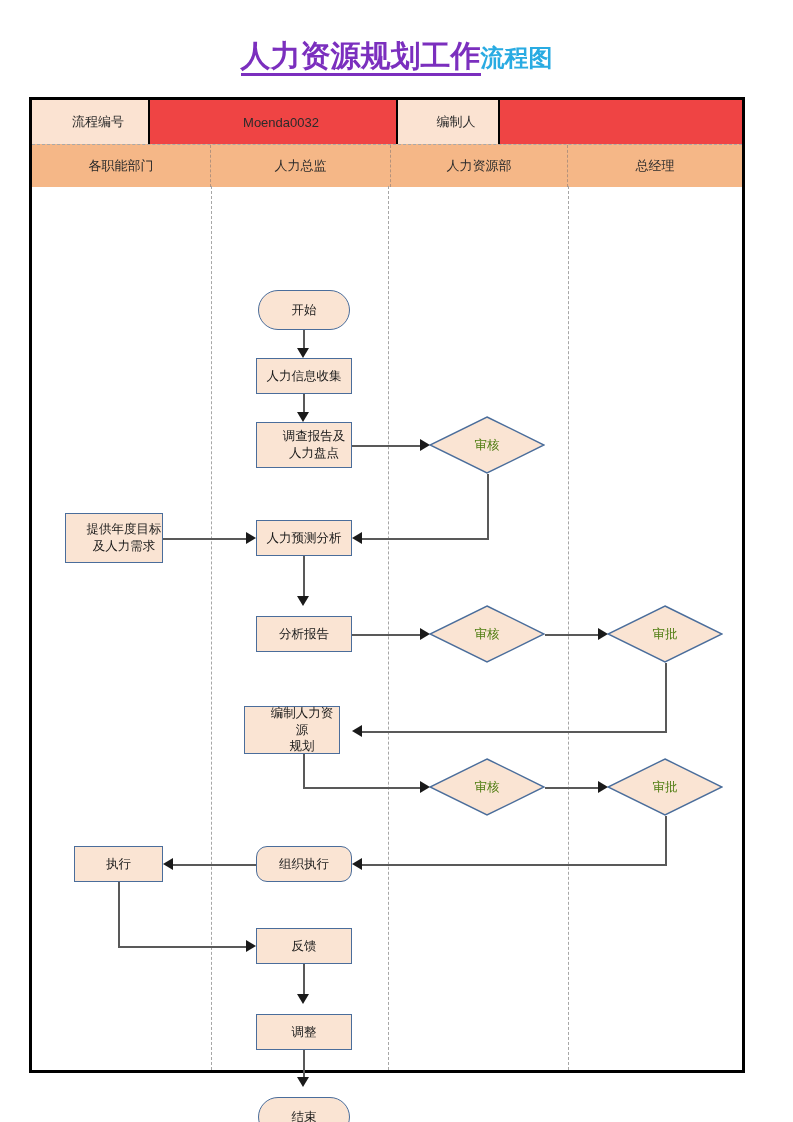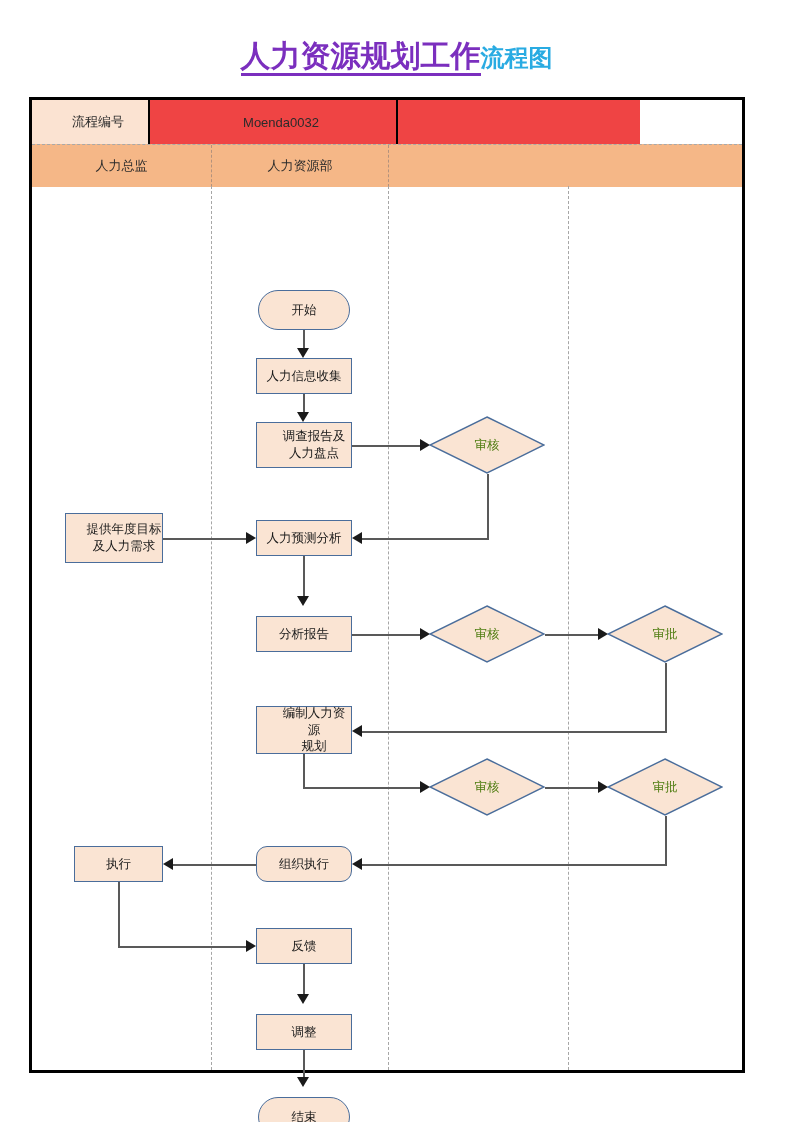--- a/index.html
+++ b/index.html
@@ -192,26 +192,29 @@
 
 <div id="title-wrap">
   <span class="title-main">人力资源规划工作</span><span class="title-sub">流程图</span>
 </div>
 
 <div id="frame">
 
   <div id="hdr1">
     <div class="h1cell h1-peach h1-sep" style="width:118px">流程编号</div>
     <div class="h1cell h1-blue h1-sep" style="width:248px">Moenda0032</div>
+    <div class="h1cell h1-peach h1-sep" style="width:102px">编制人</div>
     <div class="h1cell h1-blue" style="width:242px"></div>
   </div>
 
   <div id="hdr2">
+    <div class="h2cell h2-sep" style="width:179px">各职能部门</div>
     <div class="h2cell h2-sep" style="width:180px">人力总监</div>
     <div class="h2cell h2-sep" style="width:177px">人力资源部</div>
+    <div class="h2cell" style="width:174px">总经理</div>
   </div>
 
   <div id="canvas">
 
     <div class="lane-div" style="left:179px"></div>
     <div class="lane-div" style="left:356px"></div>
     <div class="lane-div" style="left:536px"></div>
 
     <div class="node terminal" style="left:226px; top:104px; width:92px; height:40px;">开始</div>
 
@@ -241,21 +244,21 @@
       <div class="dlabel">审核</div>
     </div>
 
     <div class="diamond" style="left:575px; top:419px; width:116px; height:58px;">
       <svg class="dshape" viewBox="0 0 116 58" preserveAspectRatio="none">
         <polygon points="58,1 115,29 58,57 1,29" fill="#FAE4D3" stroke="#4A6D9B" stroke-width="1.4"></polygon>
       </svg>
       <div class="dlabel">审批</div>
     </div>
 
-    <div class="node node-lines" style="left:224px; top:520px; width:96px; height:48px;">编制人力资源
+    <div class="node node-lines" style="left:212px; top:520px; width:96px; height:48px;">编制人力资源
 规划</div>
 
     <div class="diamond" style="left:397px; top:572px; width:116px; height:58px;">
       <svg class="dshape" viewBox="0 0 116 58" preserveAspectRatio="none">
         <polygon points="58,1 115,29 58,57 1,29" fill="#FAE4D3" stroke="#4A6D9B" stroke-width="1.4"></polygon>
       </svg>
       <div class="dlabel">审核</div>
     </div>
 
     <div class="diamond" style="left:575px; top:572px; width:116px; height:58px;">

